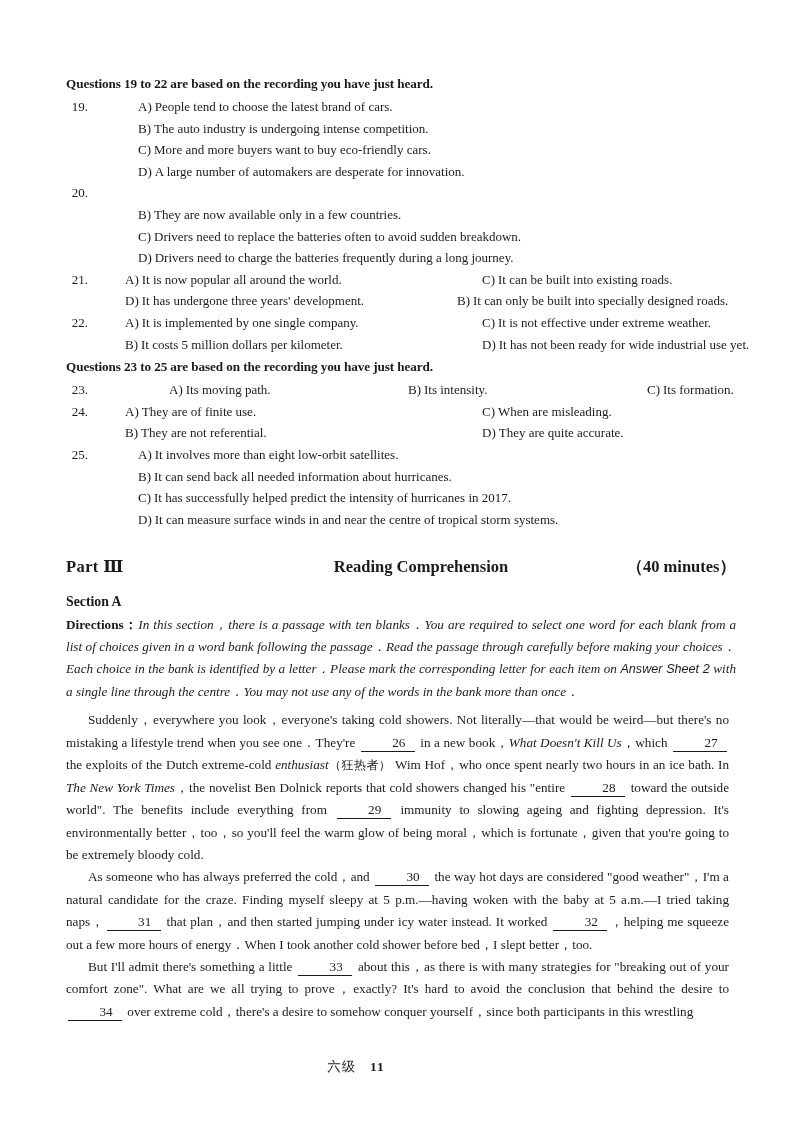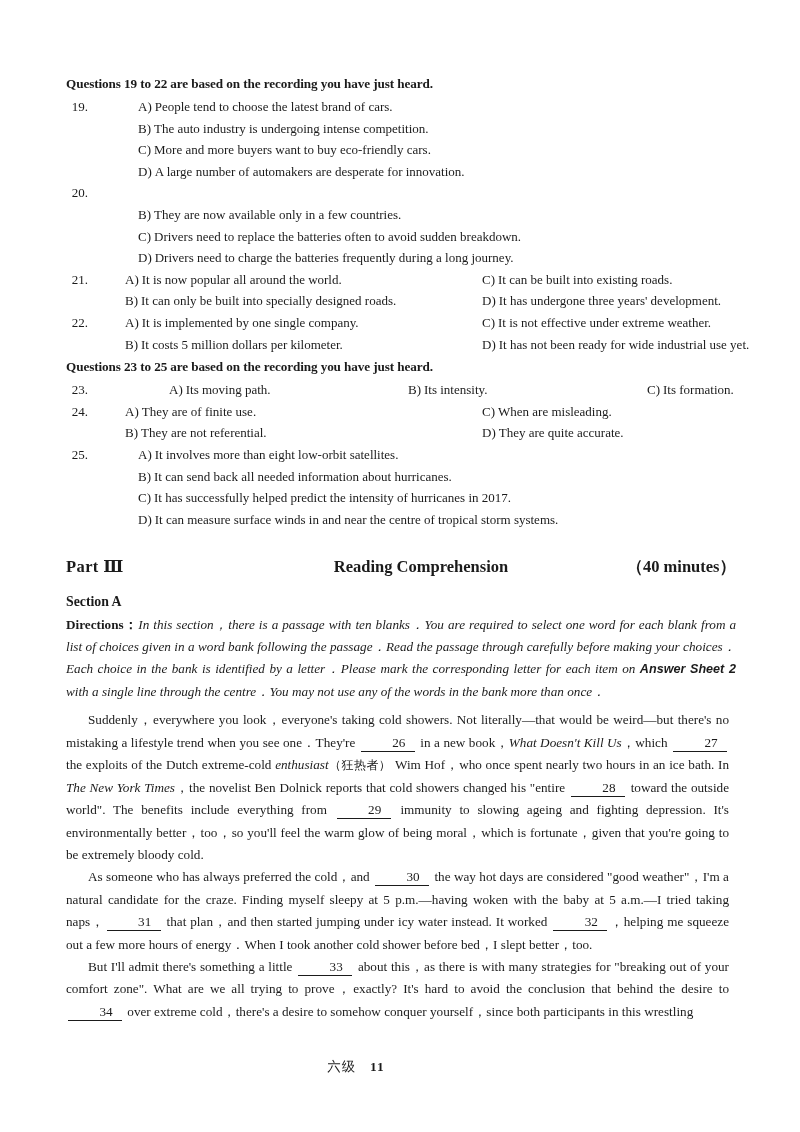--- a/index.html
+++ b/index.html
@@ -91,21 +91,21 @@
   }
   .directions .dir-label {
     font-weight: bold;
     font-style: normal;
   }
   .directions .dir-body {
     font-style: italic;
   }
   .directions .ans-sheet {
     font-family: "Liberation Sans", "DejaVu Sans", sans-serif;
-    font-weight: bold;
+    font-weight: normal;
     font-style: italic;
     font-size: 12.6px;
   }
 
   
   .passage {
     font-size: 13.2px;
     line-height: 22.4px;
     text-align: justify;
     text-justify: inter-word;
@@ -184,22 +184,22 @@
     </div>
 
     <div class="q-block">
       <div class="opt-row">
         <span class="qnum">21.</span>
         <span class="opt-col col-a"><span class="opt-letter">A)</span><span>It is now popular all around the world.</span></span>
         <span class="opt-col col-c"><span class="opt-letter">C)</span><span>It can be built into existing roads.</span></span>
       </div>
       <div class="opt-row">
         <span class="qnum blank">00.</span>
+        <span class="opt-col col-c"><span class="opt-letter">D)</span><span>It has undergone three years' development.</span></span>
         <span class="opt-col col-a"><span class="opt-letter">B)</span><span>It can only be built into specially designed roads.</span></span>
-        <span class="opt-col col-c"><span class="opt-letter">D)</span><span>It has undergone three years' development.</span></span>
       </div>
     </div>
 
     <div class="q-block">
       <div class="opt-row">
         <span class="qnum">22.</span>
         <span class="opt-col col-a"><span class="opt-letter">A)</span><span>It is implemented by one single company.</span></span>
         <span class="opt-col col-c"><span class="opt-letter">C)</span><span>It is not effective under extreme weather.</span></span>
       </div>
       <div class="opt-row">

